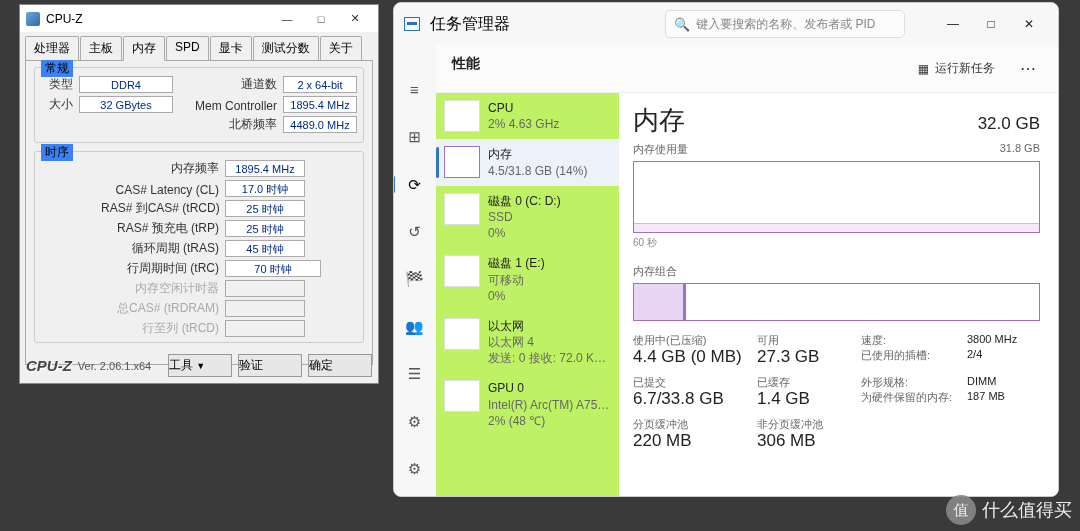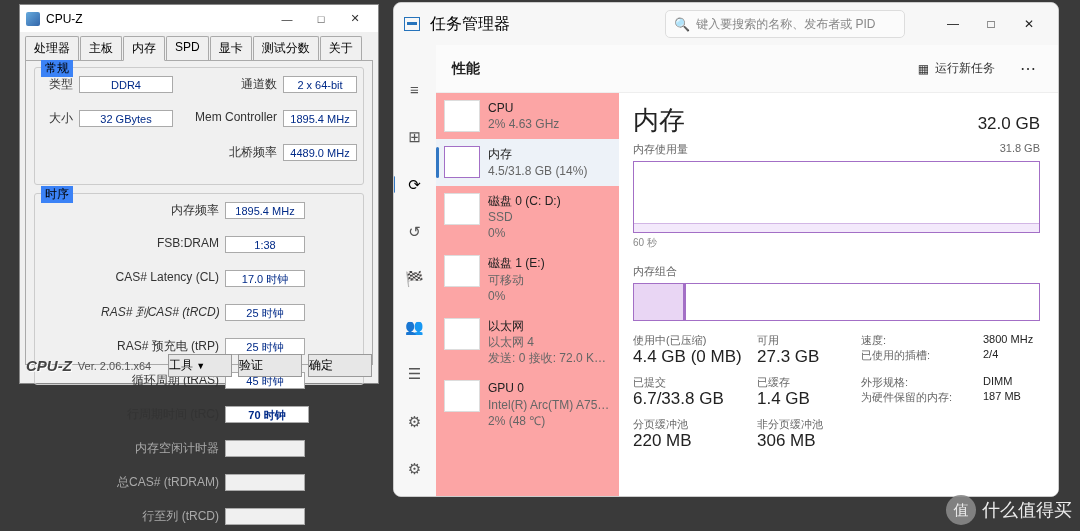--- a/index.html
+++ b/index.html
@@ -10,21 +10,21 @@
 .cpuz-title{height:27px;display:flex;align-items:center;padding:0 6px;background:#fff;font-size:12px;color:#000}
 .cpuz-title .ic{width:14px;height:14px;background:linear-gradient(135deg,#6ad,#36a);margin-right:6px;border-radius:2px}
 .cpuz-title .winbtns{margin-left:auto;display:flex;gap:0}
 .cpuz-title .winbtns span{width:34px;height:20px;display:flex;align-items:center;justify-content:center;color:#333;font-size:11px}
 .cpuz-tabs{display:flex;padding:4px 5px 0 5px;gap:0;background:#f0f0f0;font-size:12px}
 .cpuz-tab{padding:3px 8px;border:1px solid #aaa;border-bottom:none;background:#f0f0f0;color:#000;margin-right:1px;border-top-left-radius:2px;border-top-right-radius:2px;position:relative}
 .cpuz-tab.active{background:#f0f0f0;z-index:2;border-bottom:1px solid #f0f0f0;margin-bottom:-1px}
 .cpuz-body{border:1px solid #aaa;margin:0 5px 5px 5px;padding:6px 8px;background:#f0f0f0;height:305px;position:relative}
 .fieldset{border:1px solid #ccc;border-radius:3px;padding:8px 6px 6px 6px;position:relative;margin-bottom:8px}
 .fieldset .legend{position:absolute;top:-8px;left:6px;background:#3b82f6;padding:0 4px;font-size:12px;color:#000}
-.row{display:flex;align-items:flex-start;font-size:12px;color:#333;margin-bottom:17px}
+.row{display:flex;align-items:flex-end;font-size:12px;color:#333;margin-bottom:3px}
 .row .lbl{text-align:right;padding-right:6px;white-space:nowrap}
 .valbox{border:1px solid #aaa;background:#fff;padding:1px 4px;font-size:11px;font-family:Verdana,Tahoma,sans-serif;color:#002a88;height:17px;line-height:14px;text-align:center;overflow:hidden}
 .valbox.disabled{color:#aaa;background:#f0f0f0}
 .cpuz-footer{position:absolute;bottom:6px;left:6px;right:6px;display:flex;align-items:center;gap:6px;font-size:12px}
 .cpuz-logo{font-style:italic;font-weight:bold;color:#444;font-size:15px;text-shadow:1px 1px 0 #fff}
 .cpuz-ver{font-size:11px;color:#555}
 .cpuz-btn{border:1px solid #999;background:#e7e7e7;padding:2px 0;width:64px;font-size:12px}
 
 
 .tm{position:absolute;left:393px;top:2px;width:666px;height:495px;background:#f7f7f7;border:1px solid #ccc;border-radius:8px;overflow:hidden;display:flex;flex-direction:column}
@@ -36,26 +36,26 @@
 .tm-title .search .sic{margin-right:6px;font-size:13px}
 .tm-title .wbtns{margin-left:auto;display:flex}
 .tm-title .wbtns span{width:38px;height:28px;display:flex;align-items:center;justify-content:center;color:#222;font-size:12px}
 .tm-main{flex:1;display:flex;min-height:0}
 .tm-rail{width:42px;background:#f7f7f7;display:flex;flex-direction:column;align-items:center;padding-top:32px;gap:22px;color:#555;font-size:15px;border-right:1px solid transparent}
 .tm-rail .ritem{width:26px;height:26px;display:flex;align-items:center;justify-content:center;border-radius:4px}
 .tm-rail .ritem.sel{color:#000;position:relative}
 .tm-rail .ritem.sel:before{content:"";position:absolute;left:-10px;top:4px;bottom:4px;width:3px;background:#3277c3;border-radius:2px}
 .tm-rail .gear{margin-top:auto;margin-bottom:14px}
 .tm-content{flex:1;display:flex;flex-direction:column;padding:0;min-width:0;background:#fbfbfb}
-.tm-header{display:flex;align-items:center;padding:10px 16px;gap:10px;font-size:14px;font-weight:600;color:#222}
+.tm-header{display:flex;align-items:flex-start;padding:10px 16px;gap:10px;font-size:14px;font-weight:600;color:#222}
 .tm-header .actions{margin-left:auto;display:flex;align-items:center;gap:10px;font-weight:normal;font-size:12px;color:#333}
 .tm-header .runnew{display:flex;align-items:center;gap:6px;border:1px solid transparent;padding:4px 8px;border-radius:4px}
 .tm-header .dots{font-size:16px;padding:0 6px}
 .tm-body{flex:1;display:flex;min-height:0;background:#fff;border-top:1px solid #eee}
-.tm-list{width:183px;overflow:hidden;border-right:0;background:#fca5a5}
+.tm-list{width:183px;overflow:hidden;border-right:0;background:#bef264}
 .tm-li{display:flex;gap:8px;padding:7px 8px;align-items:flex-start;font-size:12px}
 .tm-li.sel{background:#edf2f8;position:relative}
 .tm-li.sel:before{content:"";position:absolute;left:0;top:8px;bottom:8px;width:3px;background:#3277c3;border-radius:2px}
 .thumb{width:36px;height:32px;border:1px solid #ddd;background:#fff;position:relative;overflow:hidden;flex-shrink:0}
 .thumb.mem{border-color:#a36fc6}
 .li-txt{display:flex;flex-direction:column;line-height:1.35;color:#222;min-width:0}
 .li-txt .name{color:#222}
 .li-txt .sub{color:#666;white-space:nowrap;overflow:hidden;text-overflow:ellipsis}
 .tm-detail{flex:1;padding:10px 18px 10px 14px;overflow:hidden;min-width:0}
 .dt-head{display:flex;align-items:baseline;justify-content:space-between}
@@ -65,21 +65,21 @@
 .chart{height:72px;border:1px solid #a36fc6;margin-top:4px;position:relative;background:#fff}
 .chart:after{content:"";position:absolute;left:0;right:0;bottom:0;height:8px;border-top:1px solid #d2b6e5;background:linear-gradient(#f3e9fb,#f3e9fb)}
 .axis{font-size:10px;color:#888;margin-top:3px}
 .comp-lbl{font-size:11px;color:#666;margin-top:14px}
 .comp{height:38px;border:1px solid #a36fc6;margin-top:4px;position:relative;background:#fff}
 .comp .used{position:absolute;left:0;top:0;bottom:0;width:50px;background:#e9d6f4;border-right:1px solid #a36fc6}
 .comp .avail{position:absolute;left:50px;top:0;bottom:0;width:2px;background:#a36fc6}
 .stats{margin-top:12px;display:grid;grid-template-columns:118px 98px 196px;column-gap:6px;row-gap:2px;font-size:11px;color:#444}
 .stats .slabel{color:#666}
 .stats .sval{font-size:17px;color:#222;margin-top:-1px;margin-bottom:6px}
-.stats .kv{display:flex;gap:22px}
+.stats .kv{display:flex;gap:6px}
 .stats .kv .k{color:#666;width:100px}
 .stats .kv .v{color:#222}
 
 
 .wm{position:absolute;right:8px;bottom:6px;display:flex;align-items:center;gap:6px;color:#fff;font-size:18px;opacity:.9}
 .wm .circ{width:30px;height:30px;border-radius:50%;background:#888;display:flex;align-items:center;justify-content:center;font-size:15px}
 </style>
 </head>
 <body>
 
@@ -133,42 +133,38 @@
       </div>
     </div>
     <div class="fieldset" style="height:192px">
       <span class="legend">时序</span>
       <div id="timing-rows" style="padding-left:60px">
           <div class="row">
             <span class="lbl" style="width: 124px;">内存频率</span>
             <span class="valbox" style="width: 80px;">1895.4 MHz</span>
           </div>
           <div class="row">
-            <span class="lbl" style="width: 124px;">FSB:DRAM</span>
-            <span class="valbox" style="width: 80px;">1:38</span>
-          </div>
-          <div class="row">
             <span class="lbl" style="width: 124px;">CAS# Latency (CL)</span>
             <span class="valbox" style="width: 80px;">17.0 时钟</span>
           </div>
           <div class="row">
-            <span class="lbl" style="width: 124px; font-style: italic;">RAS# 到CAS# (tRCD)</span>
+            <span class="lbl" style="width: 124px;">RAS# 到CAS# (tRCD)</span>
             <span class="valbox" style="width: 80px;">25 时钟</span>
           </div>
           <div class="row">
             <span class="lbl" style="width: 124px;">RAS# 预充电 (tRP)</span>
             <span class="valbox" style="width: 80px;">25 时钟</span>
           </div>
           <div class="row">
             <span class="lbl" style="width: 124px;">循环周期 (tRAS)</span>
             <span class="valbox" style="width: 80px;">45 时钟</span>
           </div>
           <div class="row">
             <span class="lbl" style="width: 124px;">行周期时间 (tRC)</span>
-            <span class="valbox" style="width: 84px; font-weight: bold;">70 时钟</span>
+            <span class="valbox" style="width: 96px;">70 时钟</span>
           </div>
           <div class="row">
             <span class="lbl" style="width: 124px; color: rgb(170, 170, 170);">内存空闲计时器</span>
             <span class="valbox disabled" style="width: 80px;"></span>
           </div>
           <div class="row">
             <span class="lbl" style="width: 124px; color: rgb(170, 170, 170);">总CAS# (tRDRAM)</span>
             <span class="valbox disabled" style="width: 80px;"></span>
           </div>
           <div class="row">

